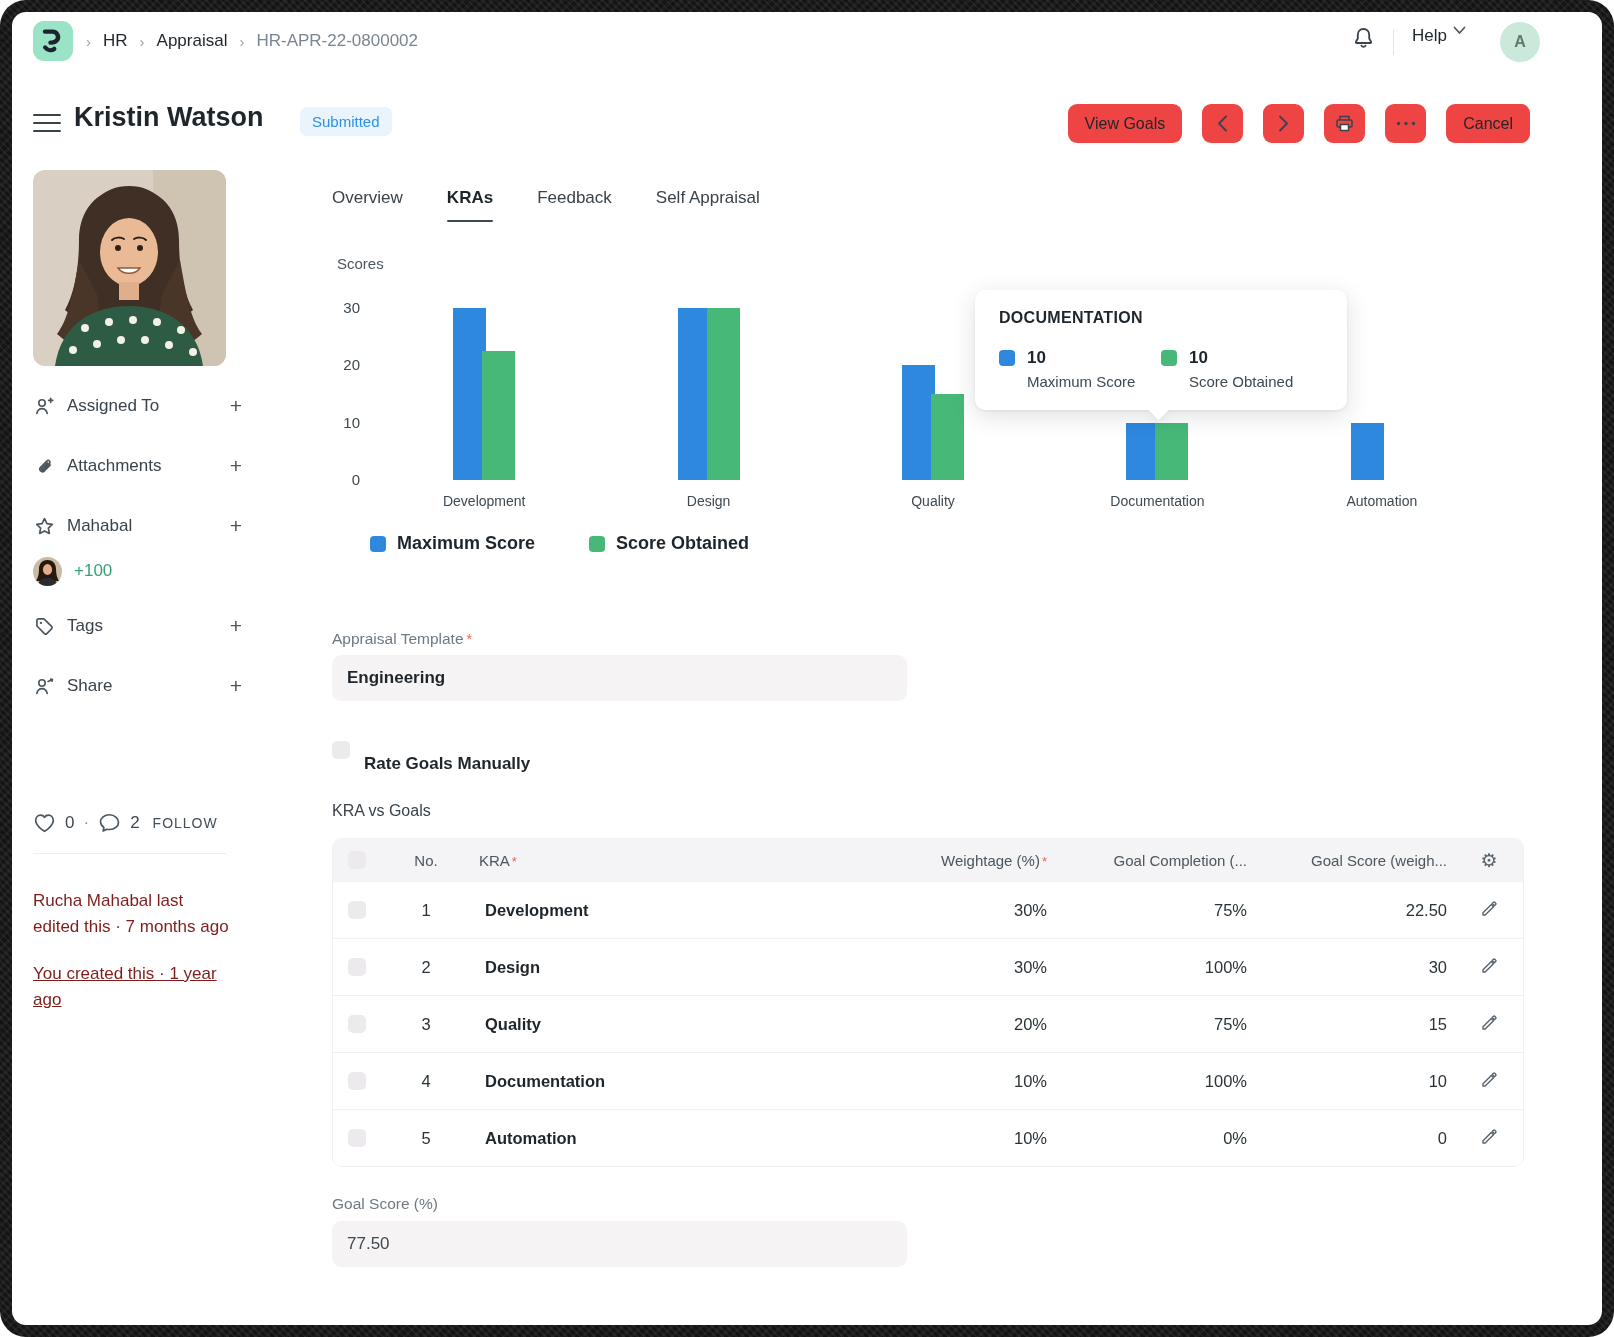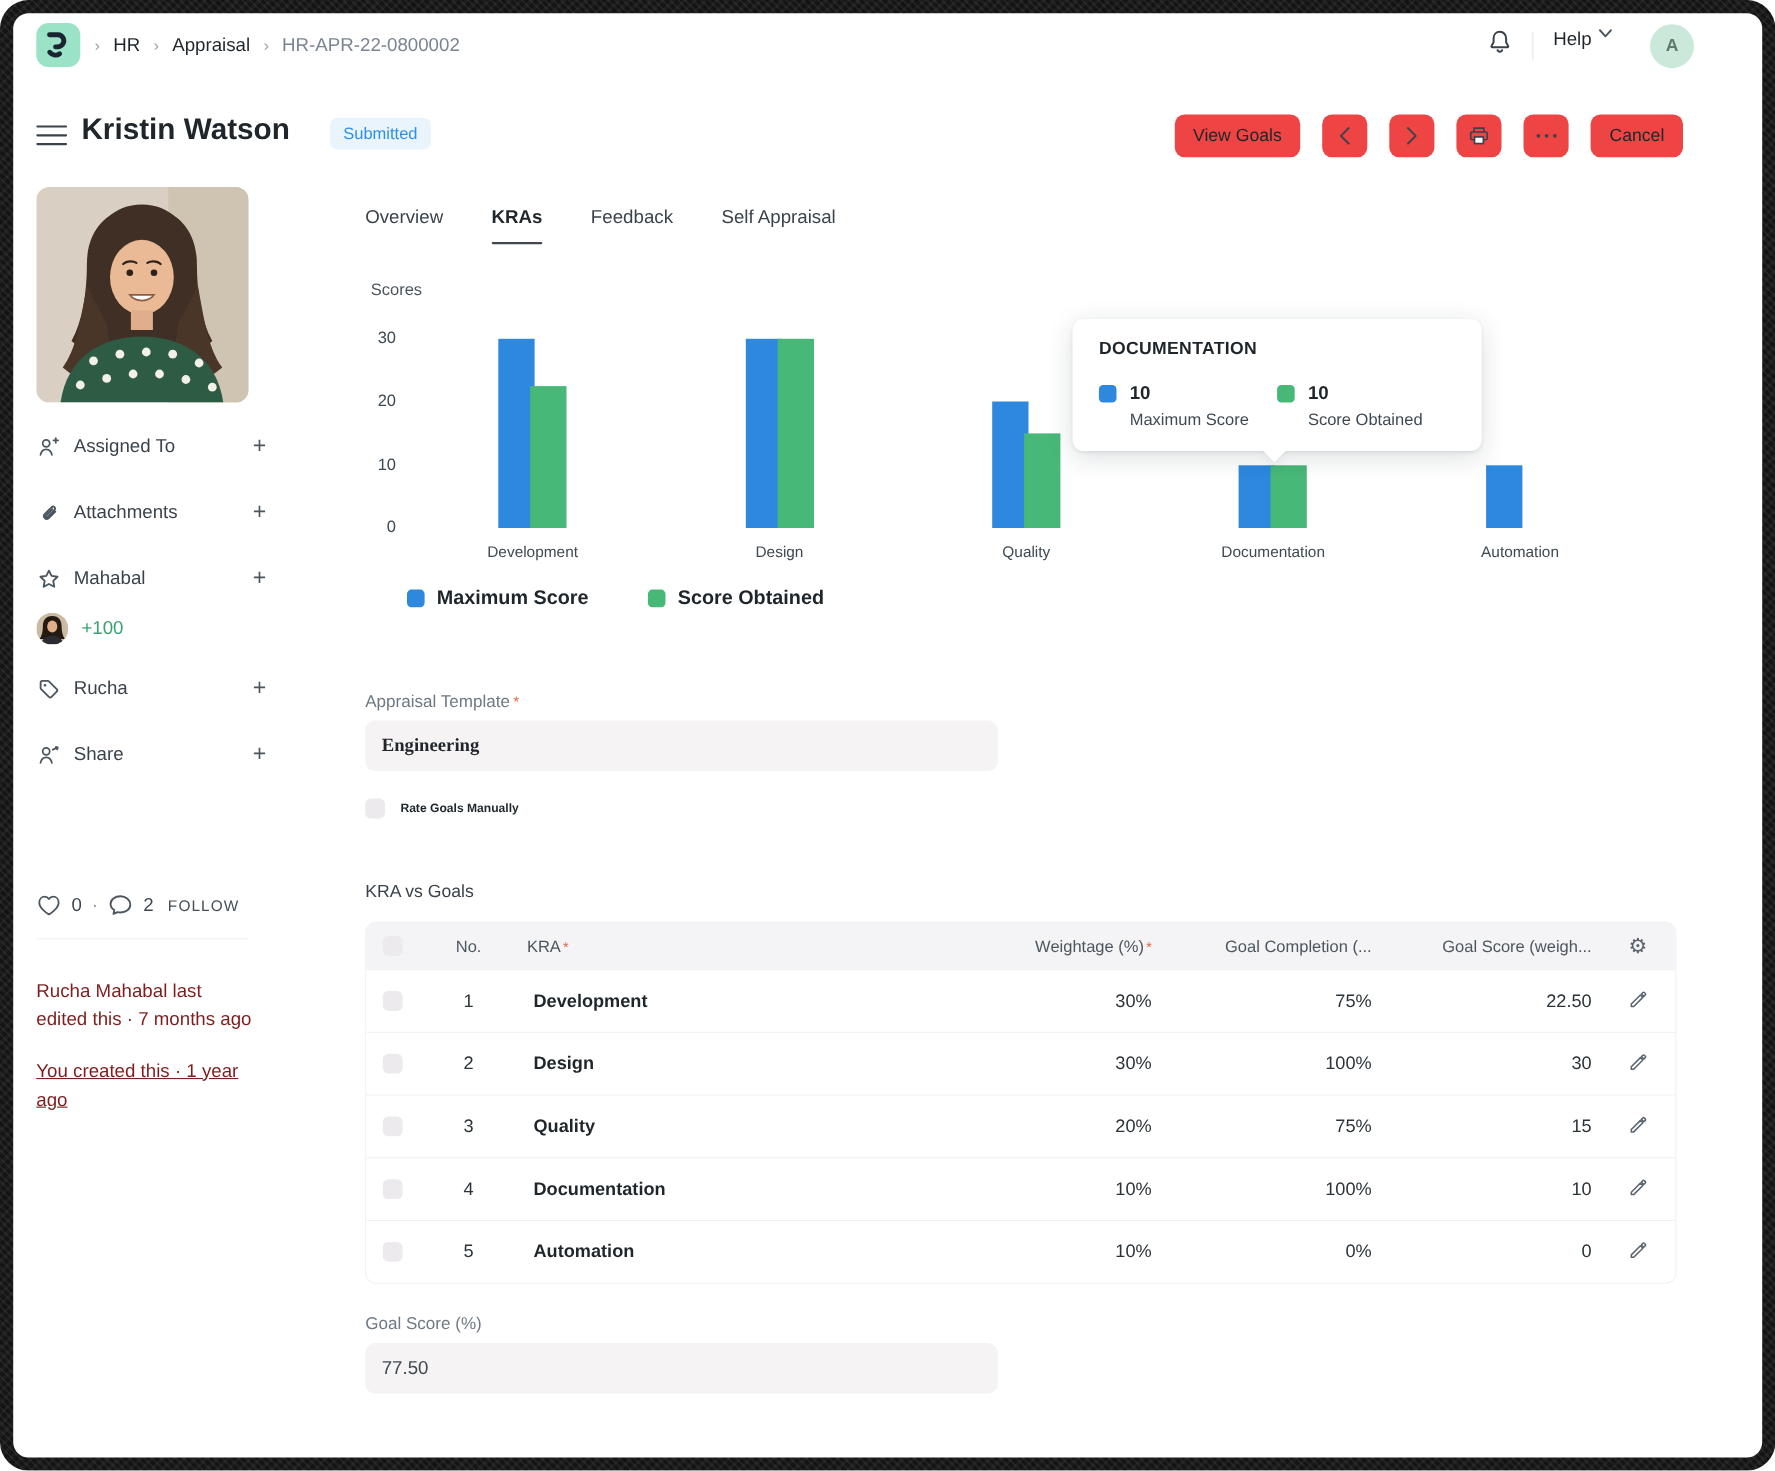--- a/index.html
+++ b/index.html
@@ -99,26 +99,26 @@
   .tt-entry{ display:flex; gap:12px; width:192px; }
   .tt-val{ font-size:17px; font-weight:700; color:#1F262B; }
   .tt-lab{ font-size:15px; color:#3E4952; margin-top:5px; }
   .tt-sw{ margin-top:2px; flex:0 0 auto; }
 
   .field-label{ position:absolute; left:12px; font-size:15.5px; color:#6E7983; }
   .field-label .req{ color:#E8684A; margin-left:3px; font-size:14px; }
   .field-input{ position:absolute; left:12px; width:575px; height:46px; background:#F6F3F4; border:none;
     border-radius:9px; padding:0 15px; font-size:17px; color:#1F262B; font-family:inherit; }
   .field-input.bold{ font-weight:700; }
-  #tpl-label{ top:618px; } #tpl-input{ top:643px;font-family:Liberation Serif, serif; }
+  #tpl-label{ top:618px; } #tpl-input{ top:643px; }
   #gs-label{ top:1183px; } #gs-input{ top:1209px; font-weight:400; color:#3E4952; }
 
   .cbrow{ position:absolute; top:714px; left:12px; display:flex; align-items:center; gap:14px; }
   .checkbox{ width:18px; height:18px; border-radius:5px; background:#ECEAED; border:none; cursor:pointer; }
-  .cbrow .cblbl{ font-size:11px; font-weight:700; color:#1F262B; }
+  .cbrow .cblbl{ font-size:17px; font-weight:700; color:#1F262B;margin-top:28px; }
 
   .kra-head{ position:absolute; top:790px; left:12px; font-size:16px; color:#3A434B; }
 
   .ktable{ position:absolute; top:826px; left:12px; width:1192px; border-radius:10px; overflow:hidden;
     border:1px solid #F1F0F3; }
   .trow{ display:grid; grid-template-columns:48px 90px 1fr 215px 200px 200px 68px; align-items:center; }
   .trow.head{ height:42px; background:#F4F3F5; font-size:15px; color:#4C565E; }
   .trow.body{ height:57px; background:#fff; border-top:1px solid #F1F0F3; font-size:16.5px; color:#2A3338; }
   .tcell{ padding:0 8px; }
   .tcell.center{ text-align:center; }
@@ -278,21 +278,21 @@
       <span class="sb-more">+100</span>
     </div>
     <div class="sb-list b" id="sb-items-b">
           <div class="sb-row">
             <span class="ic">
               <svg width="21" height="21" viewBox="0 0 20 20">
                 <path d="M2.8 4.4A1.6 1.6 0 0 1 4.4 2.8h4.5c.4 0 .8.17 1.1.46l6.7 6.7a1.6 1.6 0 0 1 0 2.26l-4.5 4.5a1.6 1.6 0 0 1-2.26 0l-6.7-6.7a1.6 1.6 0 0 1-.46-1.1z" fill="none" stroke="#4C565E" stroke-width="1.6" stroke-linecap="round" stroke-linejoin="round"></path>
                 <circle cx="6.6" cy="6.6" r="1.1" fill="#4C565E"></circle>
               </svg>
             </span>
-            <span class="lbl">Rucha</span>
+            <span class="lbl">Tags</span>
             <span class="plus">+</span>
           </div>
           <div class="sb-row">
             <span class="ic">
               <svg width="21" height="21" viewBox="0 0 21 21">
                 <circle cx="8" cy="7" r="3.2" fill="none" stroke="#4C565E" stroke-width="1.6" stroke-linecap="round" stroke-linejoin="round"></circle>
                 <path d="M2.8 17.5c.7-3.2 2.8-4.9 5.2-4.9s4.5 1.7 5.2 4.9" fill="none" stroke="#4C565E" stroke-width="1.6" stroke-linecap="round" stroke-linejoin="round"></path>
                 <path d="M14 5.5l4.5-2m0 0l-1.8-.5m1.8.5l-.5 1.8" fill="none" stroke="#4C565E" stroke-width="1.6" stroke-linecap="round" stroke-linejoin="round"></path>
               </svg>
             </span>

